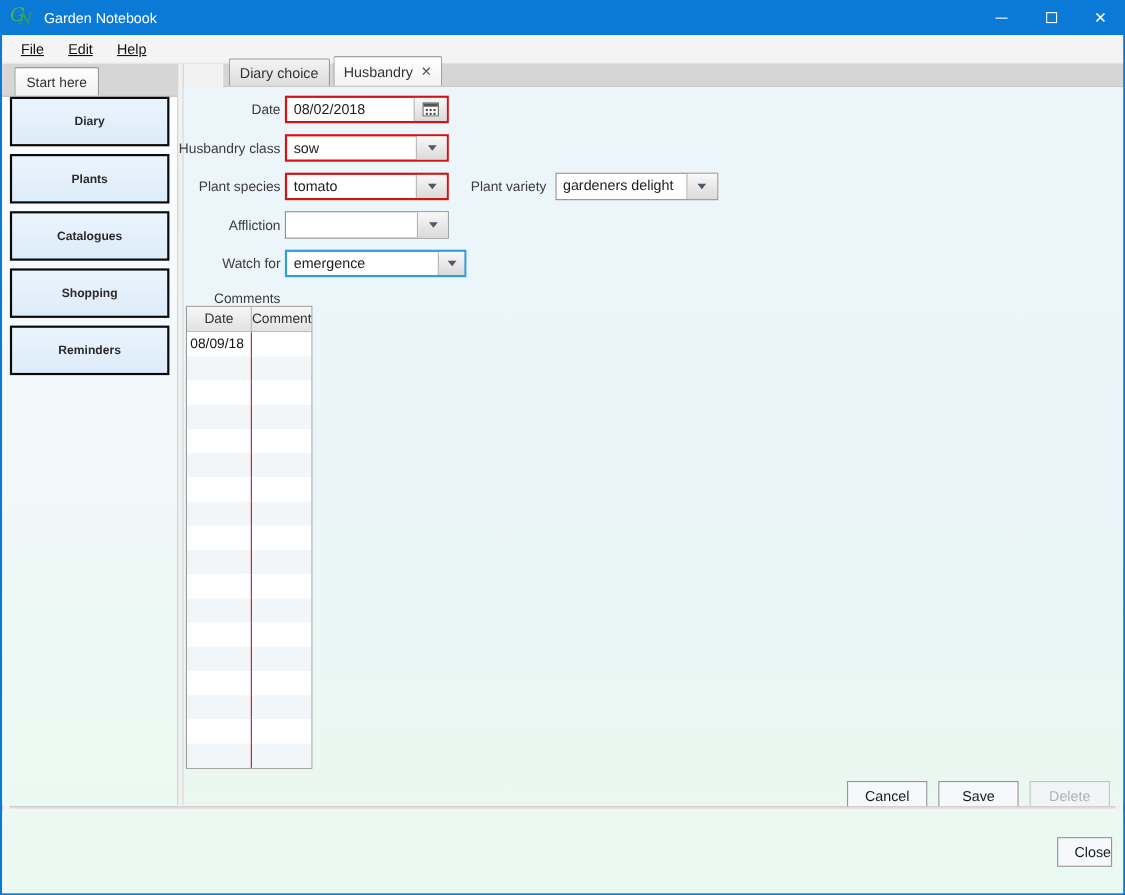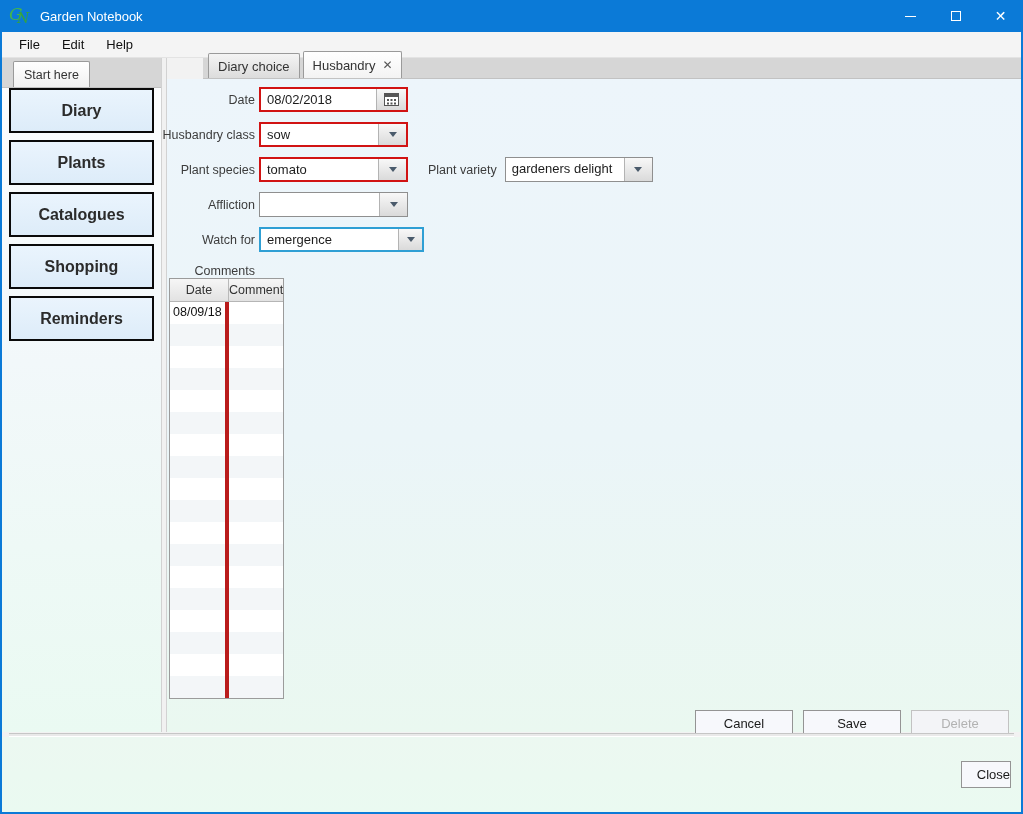--- a/index.html
+++ b/index.html
@@ -22,36 +22,36 @@
   .glyph-min { width:11px; height:1px; background:#fff; }
   .glyph-max { width:10px; height:10px; border:1px solid #fff; }
   .glyph-close { font-size:14px; color:#fff; line-height:1; }
 
   
   .chrome { flex:1; min-height:0; margin:0 2px 2px; background:#f2f2f2;
     display:flex; flex-direction:column; }
 
   .menubar { height:26px; flex:none; background:#f4f4f4; display:flex;
     align-items:center; padding-left:6px; border-bottom:1px solid #e3e3e3; }
-  .menu-item { padding:16px 11px; font-size:13px; color:#111; line-height:25px; }
+  .menu-item { padding:16px 11px; font-size:13px; color:#111; line-height:25px;text-decoration:underline; }
 
   .body { flex:1; min-height:0; display:flex; }
 
   
   .sidebar { width:159px; flex:none; display:flex; flex-direction:column;
     background:linear-gradient(180deg,#fdfeff 0%,#f2f8fa 45%,#eafaf2 100%); }
   .side-tabstrip { height:30px; flex:none; background:#d6d6d6;
     border-bottom:1px solid #c2c2c2; display:flex; align-items:flex-end; padding-left:11px; }
   .side-tab { height:26px; padding:0 10px; background:linear-gradient(#ffffff,#f1f1f1);
     border:1px solid #9a9a9a; border-bottom:none; border-radius:2px 2px 0 0;
     font-size:12.5px; color:#333; display:flex; align-items:center; }
   .side-body { flex:1; padding:0 7px; display:flex; flex-direction:column; }
   .side-btn { height:45px; margin-bottom:7px; border:2px solid #0a0a0a;
     background:linear-gradient(#eaf4fd,#ddecf9); display:flex; align-items:center;
-    justify-content:center; font-size:16px; font-weight:600; color:#2b2b2b; cursor:pointer; }
+    justify-content:center; font-size:11px; font-weight:600; color:#2b2b2b; cursor:pointer; }
 
   .splitter { width:6px; flex:none; background:#f1f1f1;
     border-left:1px solid #d2d2d2; border-right:1px solid #d2d2d2; }
 
   
   .main { flex:1; min-width:0; display:flex; flex-direction:column; }
   .tabstrip { height:21px; flex:none; background:#d6d6d6; border-bottom:1px solid #c2c2c2;
     display:flex; align-items:flex-end; padding-left:5px; gap:3px;margin-left:36px; }
   .tab { height:25px; padding:0 9px; background:linear-gradient(#f4f4f4,#dcdcdc);
     border:1px solid #9a9a9a; border-bottom:none; border-radius:2px 2px 0 0;
@@ -84,26 +84,26 @@
   .comments-row { display:flex; align-items:flex-start;flex-direction:column; }
   .comments-row .flabel { margin-top:5px; }
   .ctable { flex:1; border:1px solid #9b9b9b; background:#fff; }
   .thead { display:flex; height:23px; background:linear-gradient(#f6f6f6,#e2e2e2);
     border-bottom:1px solid #b5b5b5; }
   .th { font-size:12.5px; color:#333; display:flex; align-items:center; justify-content:center; }
   .th-date { width:59px; flex:none; border-right:1px solid #b9b9b9; }
   .th-comment { flex:1; }
   .tr { display:flex; height:22px; background:#fff; }
   .tr.alt { background:#f3f6f8; }
-  .td-date { width:59px; flex:none; border-right:4px solid #b91c1c; font-size:12.5px;
+  .td-date { width:59px; flex:none; border-right:1px solid #b91c1c; font-size:12.5px;
     color:#111; padding:3px 0 0 3px; }
   .td-comment { flex:1; }
 
   .actions { display:flex; justify-content:flex-end; gap:10px; margin-top:11px; }
-  .btn { width:98px; height:26px; background:#f7f8fc; border:1px solid #949494;
+  .btn { width:73px; height:26px; background:#f7f8fc; border:1px solid #949494;
     font-family:"Liberation Sans",sans-serif; font-size:13px; color:#1a1a1a; cursor:pointer; }
   .btn:disabled { color:#b2b2b2; border-color:#c2c2c2; background:#f3f4f7; cursor:default; }
 
   .hdivider { height:4px; flex:none; margin:1px 7px 0;
     border-top:1px solid #c6c6c6; border-bottom:1px solid #ffffff; background:#e9e9e9; }
 
   .bottombar { height:75px; flex:none; background:linear-gradient(#ecf8f1,#eafaf1);
     display:flex; justify-content:flex-end; align-items:flex-start;
     padding:24px 10px 0 0; }
   .btn.close-main { width:50px; height:27px;text-align:right; }

